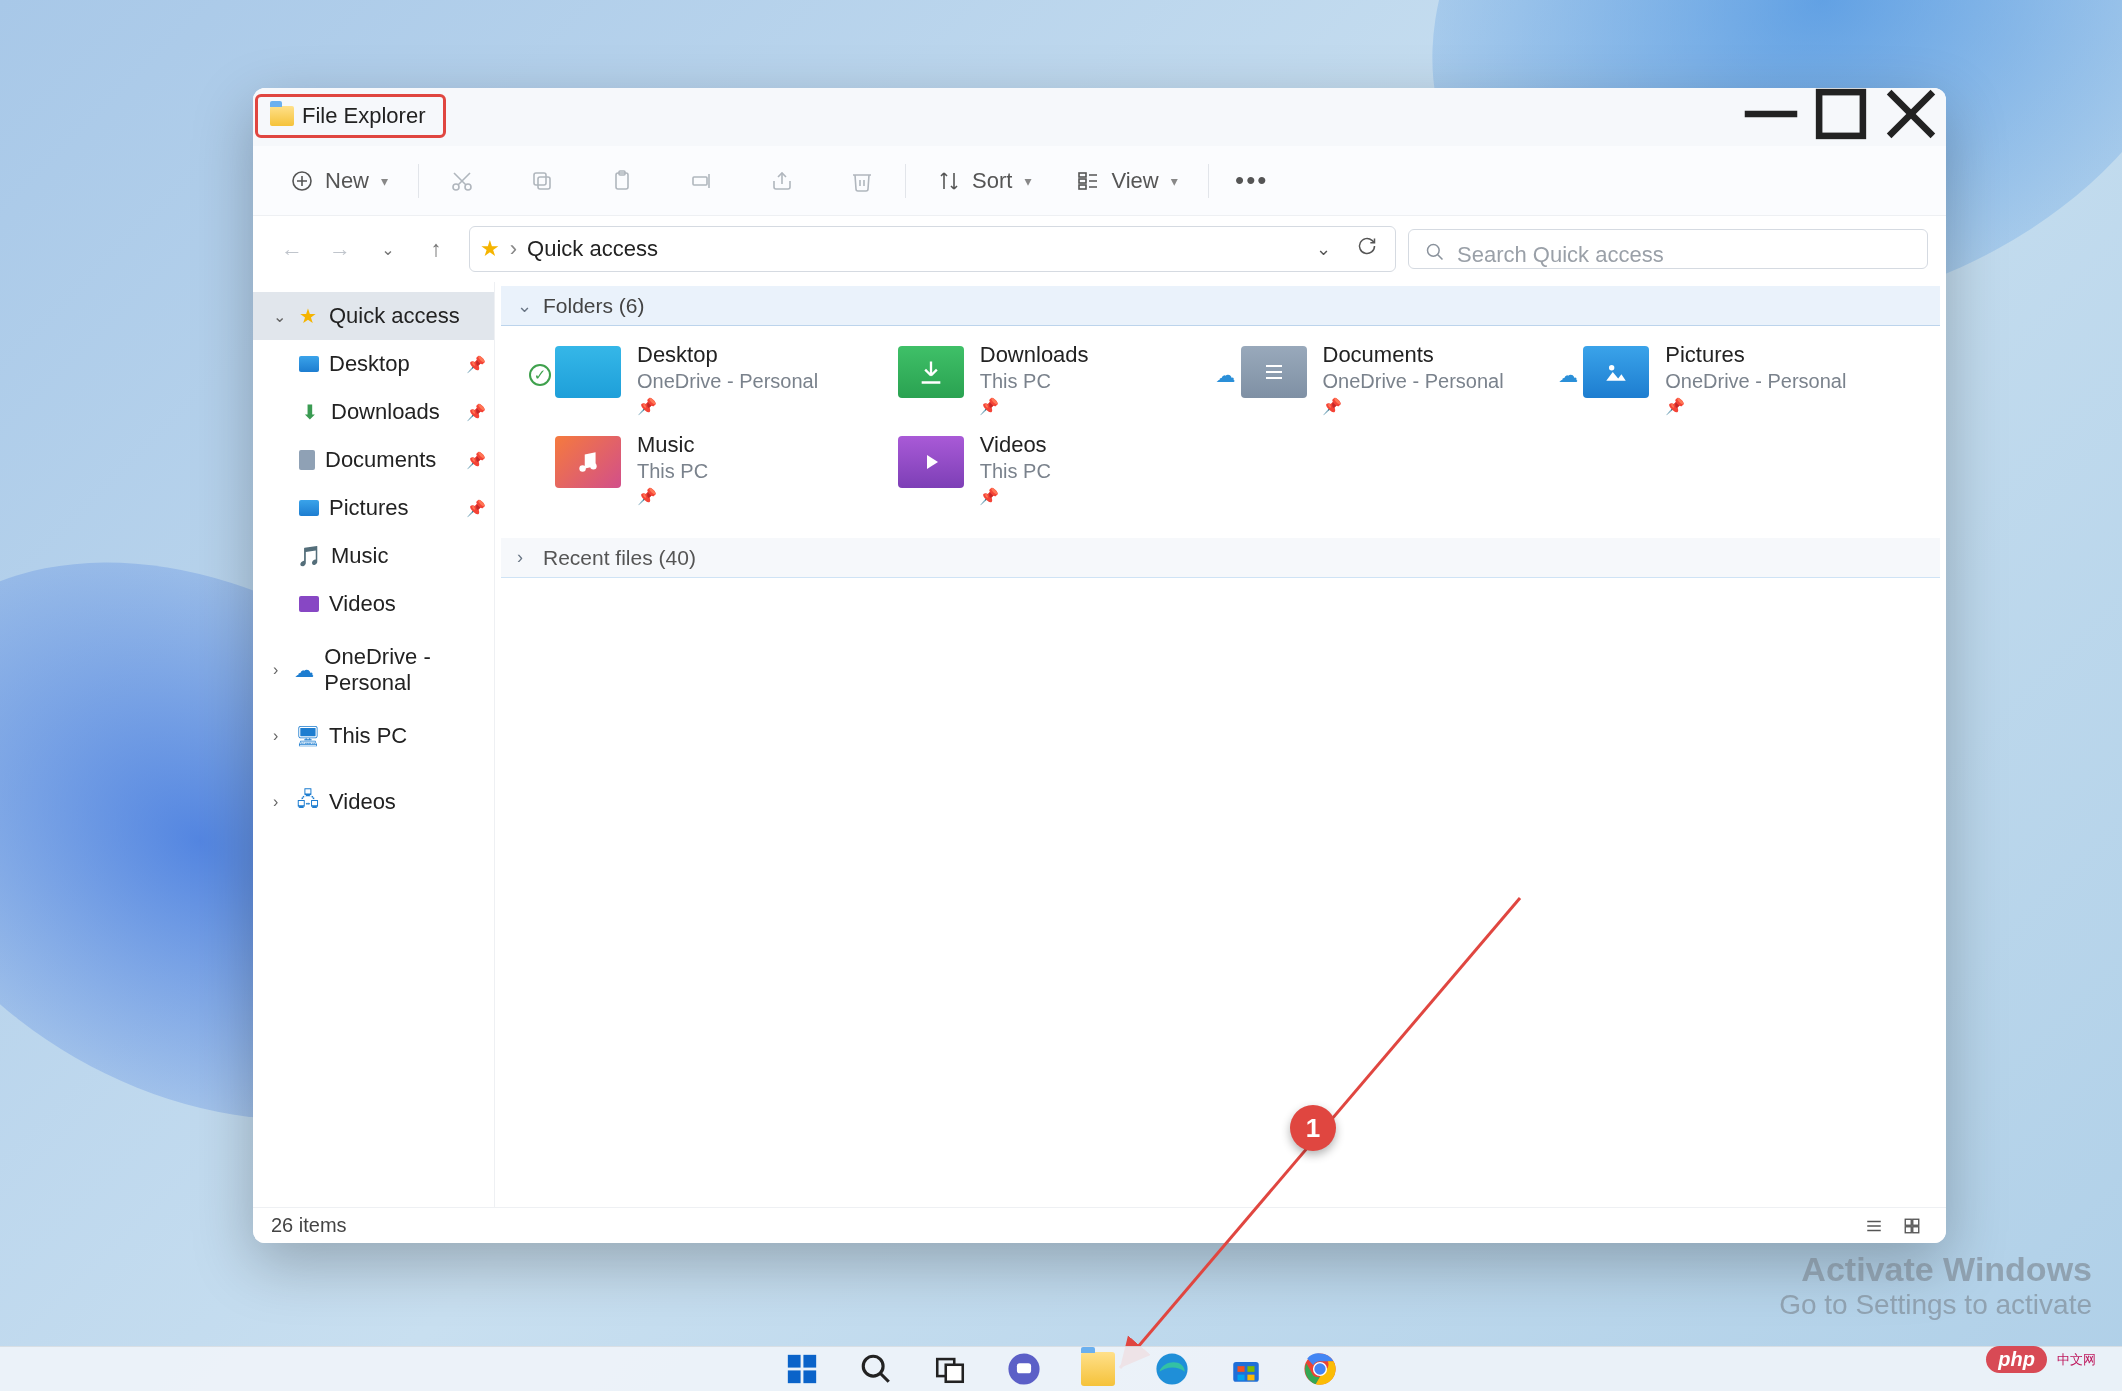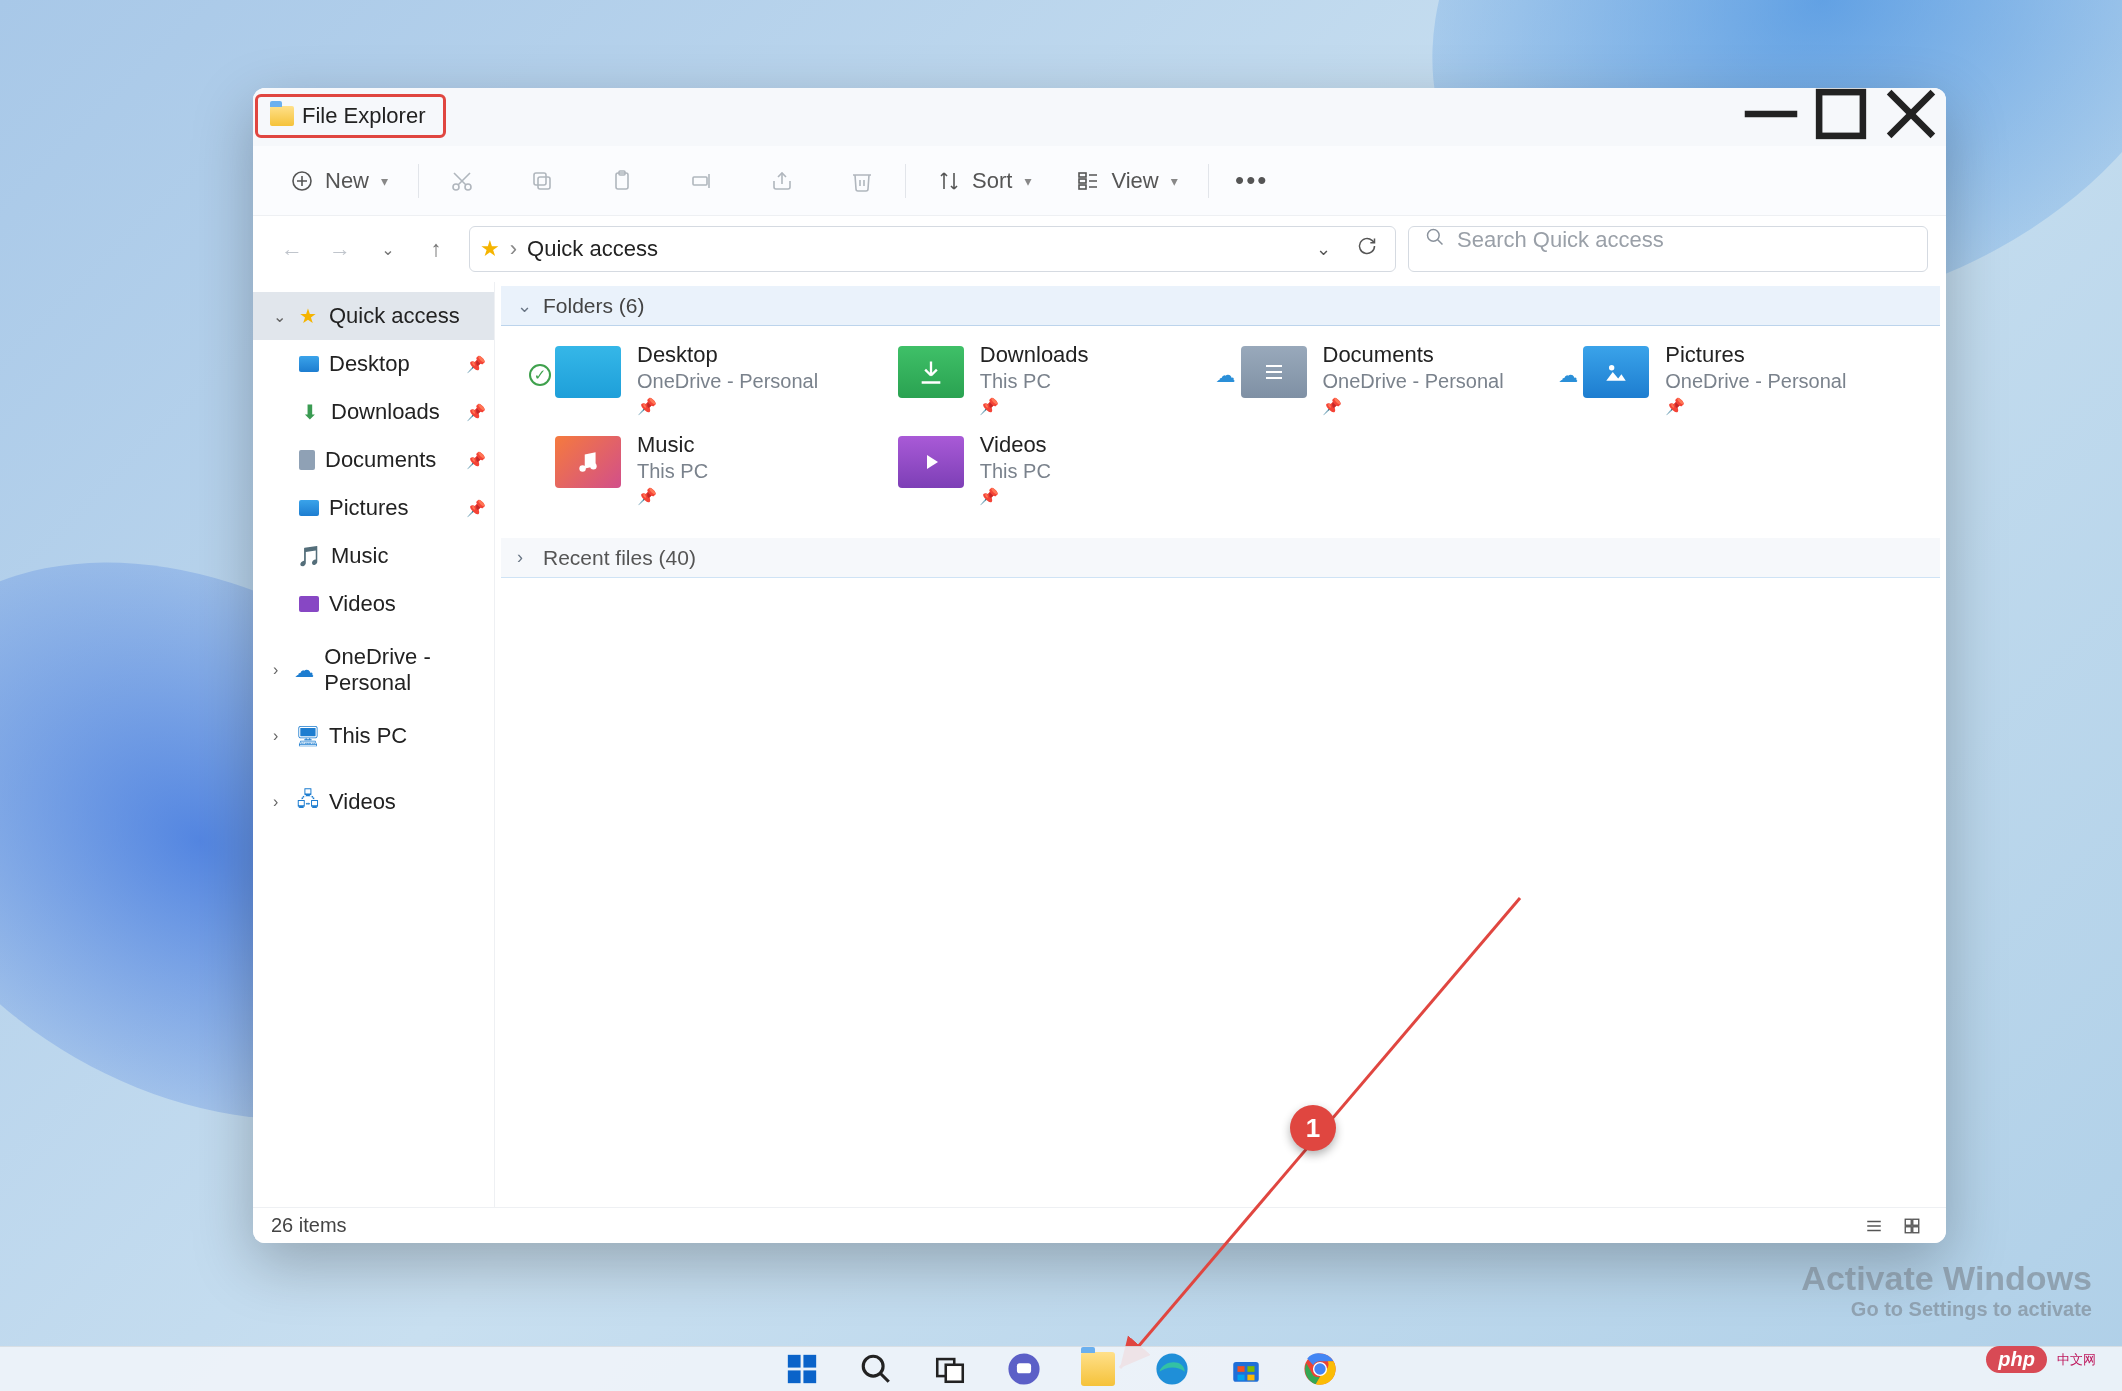--- a/index.html
+++ b/index.html
@@ -87,23 +87,23 @@
   border:1px solid #d5dae1; border-radius:6px;
   display:flex; align-items:center;
   padding: 0 10px;
   gap: 10px;
   color:#222; font-size:22px;
 }
 .addr .star { color:#f5b400; font-size:22px; }
 .addr-spacer { flex:1; }
 .addr-btn { color:#555; cursor:pointer; padding:4px 8px; }
 .search {
-  width:520px; height:46px;
+  width:520px; height:40px;
   border:1px solid #d5dae1; border-radius:6px;
-  display:flex; align-items:flex-start; gap:12px;
+  display:flex; align-items:flex-end; gap:12px;
   padding:0 16px;
   color:#888; font-size:22px;
 }
 .search input { border:none; outline:none; flex:1; font-size:22px; color:#444; background:transparent; }
 .search input::placeholder { color:#9aa0a8; }
 
 
 .body {
   flex:1;
   display:flex;
@@ -215,21 +215,21 @@
   border-top:1px solid rgba(0,0,0,.08);
   display:flex; align-items:center; justify-content:center;
   gap:34px;
 }
 .tb-app { width:40px; height:40px; display:flex; align-items:center; justify-content:center; cursor:pointer; border-radius:6px; }
 .tb-app svg, .tb-app .glyph { width:34px; height:34px; }
 
 
 .watermark { position:absolute; right:30px; bottom:70px; color:rgba(120,130,140,.6); text-align:right; }
 .watermark .big { font-size:34px;font-weight:bold; }
-.watermark .small { font-size:20px;font-weight:bold; }
+.watermark .small { font-size:28px; }
 
 .corner-badge { position:absolute; right:26px; bottom:18px; display:flex; align-items:center; gap:10px; }
 .php-badge { background:#d84a55; color:#fff; font-style:italic; font-weight:bold; padding:2px 12px; border-radius:14px; font-size:20px; }
 .cn-text { font-size:13px; color:#be185d; }
 
 </style>
 </head>
 <body>
 
 <div class="bg-shape s1"></div>

